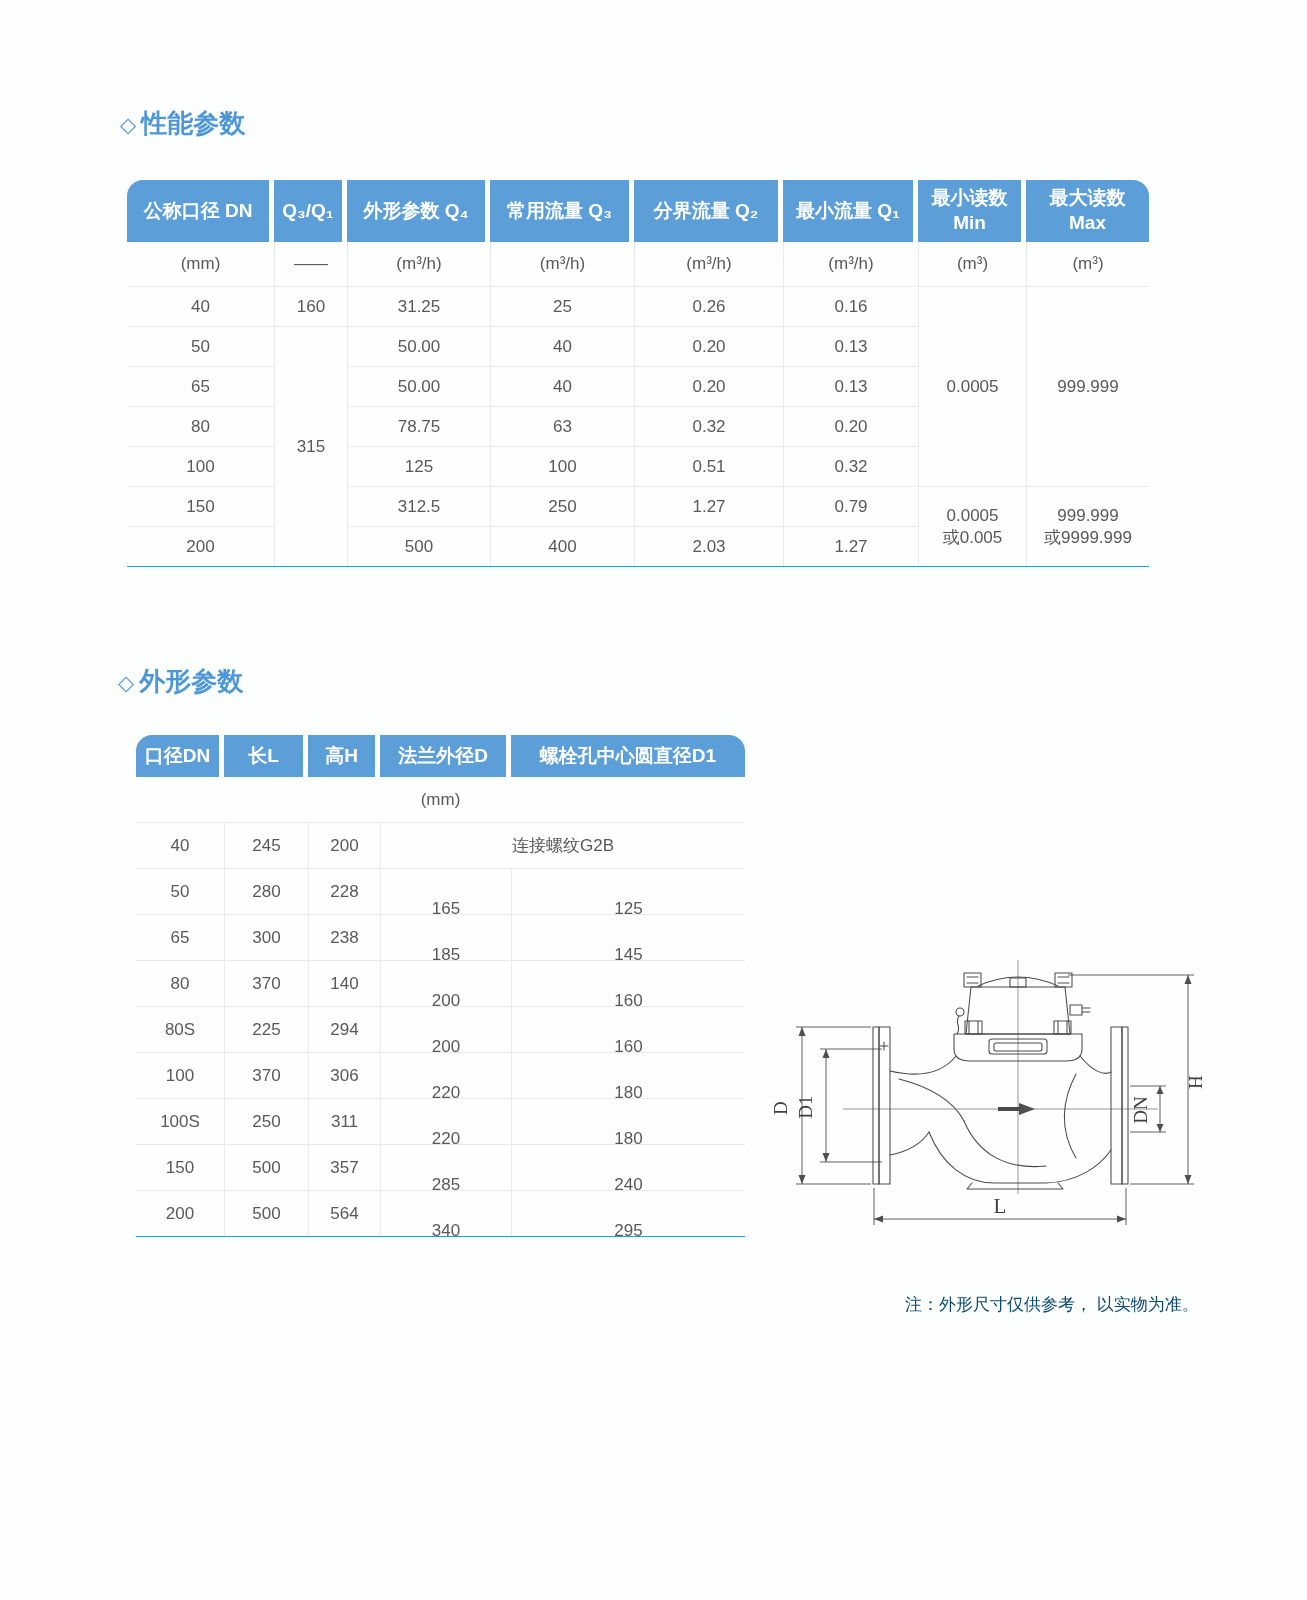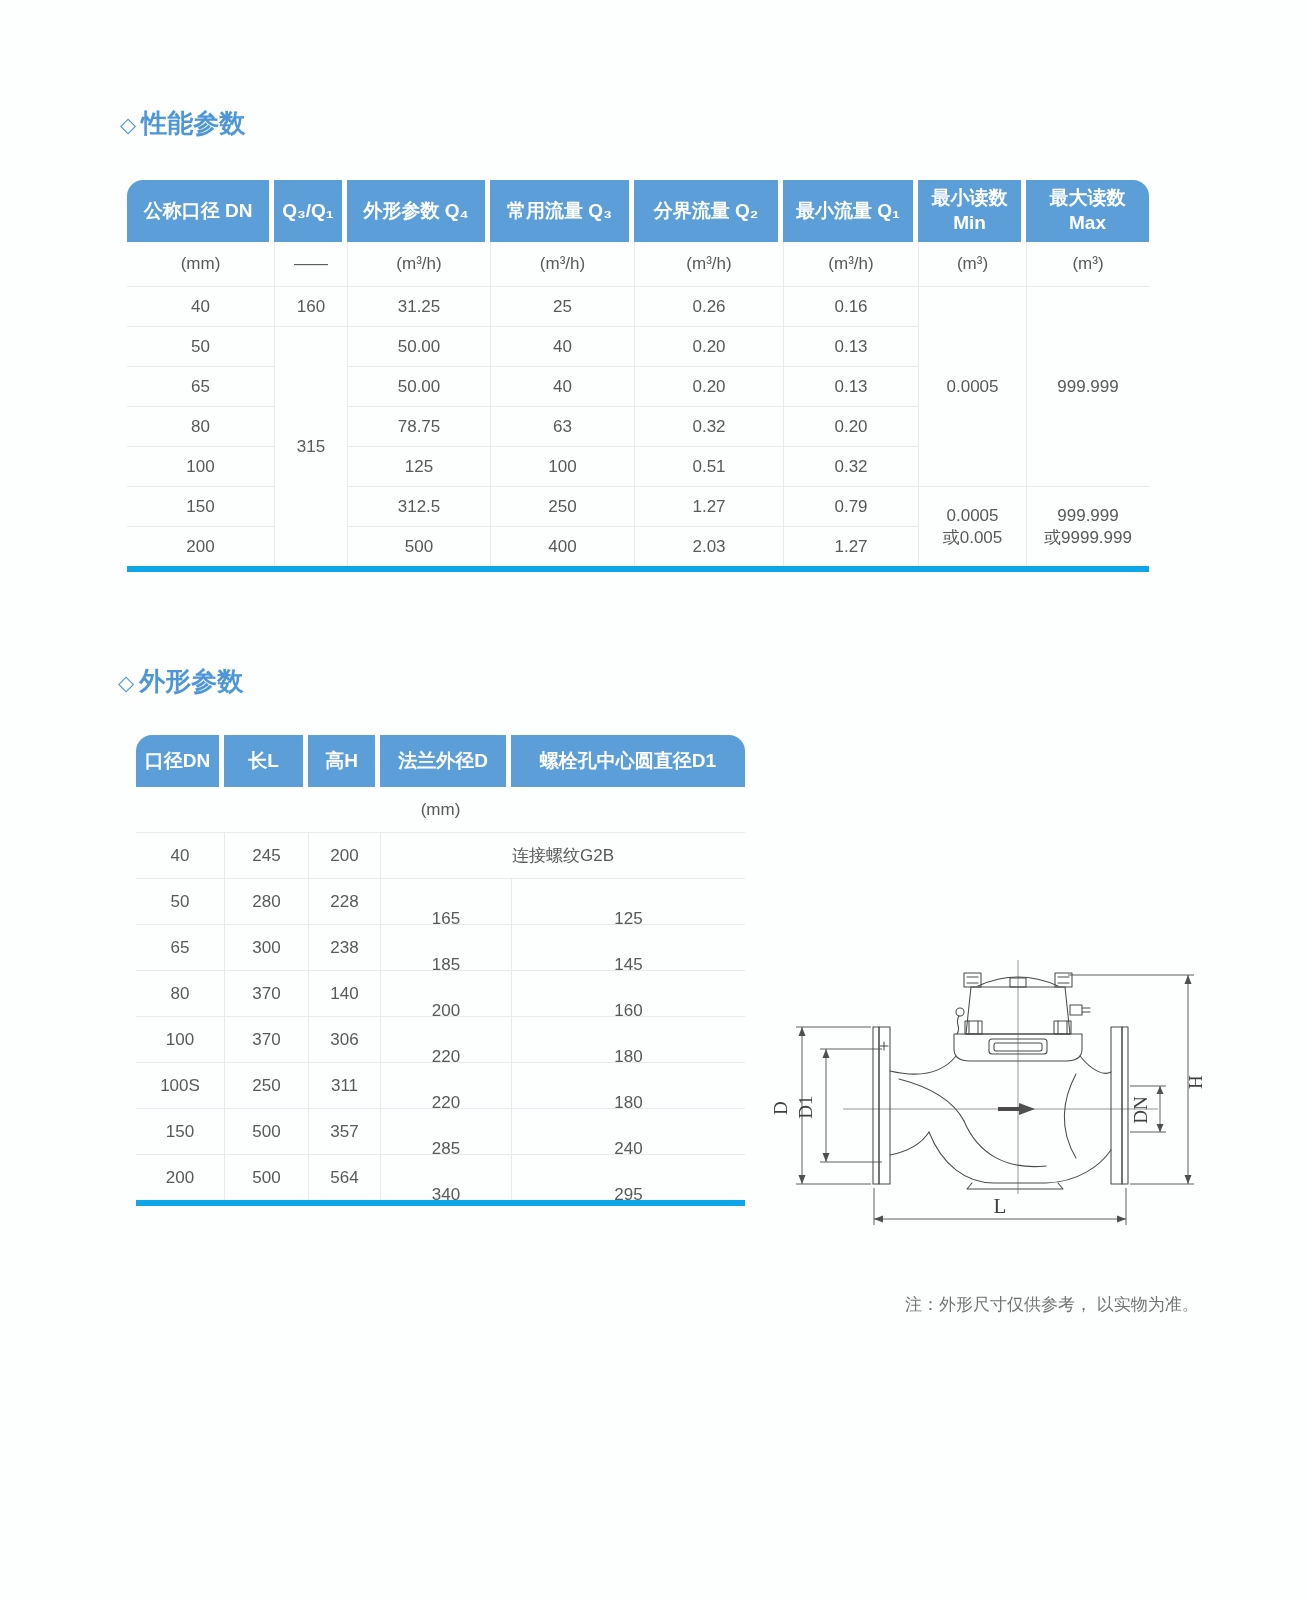--- a/index.html
+++ b/index.html
@@ -9,21 +9,21 @@
   }
   
   .sec-title{
     position:absolute;display:flex;align-items:center;gap:5px;
     color:#4E97D6;font-size:26px;font-weight:bold;line-height:1;
   }
   .sec-title .diamond{font-size:21px;font-weight:normal;position:relative;top:1px;}
   
   table.spec{
     position:absolute;border-collapse:separate;border-spacing:0;table-layout:fixed;
-    border-bottom:6px solid #0ea5e9;
+    border-bottom:1px solid #0ea5e9;
   }
   table.spec th{
     background:#5C9FD8;color:#ffffff;font-size:19px;font-weight:bold;
     text-align:center;vertical-align:middle;white-space:pre-line;line-height:1.3;
     border-right:5px solid #fdfefe;padding:0;
   }
   table.spec th:last-child{border-right:none;border-top-right-radius:16px;margin-left:28px;}
   table.spec th:first-child{border-top-left-radius:16px;}
   table.spec td{
     text-align:center;vertical-align:middle;font-size:17px;color:#595959;
@@ -32,34 +32,34 @@
   table.spec td + td{border-left:1px solid #e8eaee;}
   table.spec tbody tr:not(.units) td{border-top:1px solid #e8eaee;}
   table.spec tr.units td{border-top:none;}
   
   #perf-table{left:127px;top:180px;width:1022px;}
   #perf-table th{height:62px;}
   #perf-table tr.units td{height:44px;}
   #perf-table tbody tr:not(.units) td{height:39px;}
   
   #dim-table{left:136px;top:735px;width:609px;}
-  #dim-table th{height:52px;}
+  #dim-table th{height:42px;}
   #dim-table tr.units td{height:45px;}
   #dim-table tbody tr:not(.units) td{height:45px;}
   .pre{white-space:pre-line;line-height:1.55;}
   .vshift{position:relative;top:7px;display:inline-block;margin-top:21px;}
   
   .drawing{position:absolute;left:758px;top:922px;}
   .drawing .part{fill:none;stroke:#4a4a4a;stroke-width:1.05;stroke-linecap:round;stroke-linejoin:round;}
   .drawing .cline{fill:none;stroke:#777777;stroke-width:0.75;}
   .drawing .dim{fill:none;stroke:#4f4f4f;stroke-width:0.9;}
   .drawing .ah{fill:#4f4f4f;stroke:none;}
   .drawing text{font-family:"Liberation Serif","DejaVu Serif",serif;font-size:19px;fill:#3f3f3f;text-anchor:middle;}
   
-  .note{position:absolute;left:905px;top:1293px;font-size:17px;color:#737373;text-align:right;}
+  .note{position:absolute;left:905px;top:1293px;font-size:17px;color:#0c4a6e;text-align:right;}
 </style>
 </head>
 <body>
 
 <div class="page">
 
   <div class="sec-title" style="left:120px;top:110px;">
     <span class="diamond">◇</span>
     <span>性能参数</span>
   </div>
@@ -203,20 +203,27 @@
         <td>65</td>
         <td>300</td>
         <td>238</td>
         <td><span class="vshift">185</span></td>
         <td><span class="vshift">145</span></td>
       </tr>
       <tr>
         <td>80</td>
         <td>370</td>
         <td>140</td>
+        <td><span class="vshift">200</span></td>
+        <td><span class="vshift">160</span></td>
+      </tr>
+      <tr>
+        <td>80S</td>
+        <td>225</td>
+        <td>294</td>
         <td><span class="vshift">200</span></td>
         <td><span class="vshift">160</span></td>
       </tr>
       <tr>
         <td>100</td>
         <td>370</td>
         <td>306</td>
         <td><span class="vshift">220</span></td>
         <td><span class="vshift">180</span></td>
       </tr>

